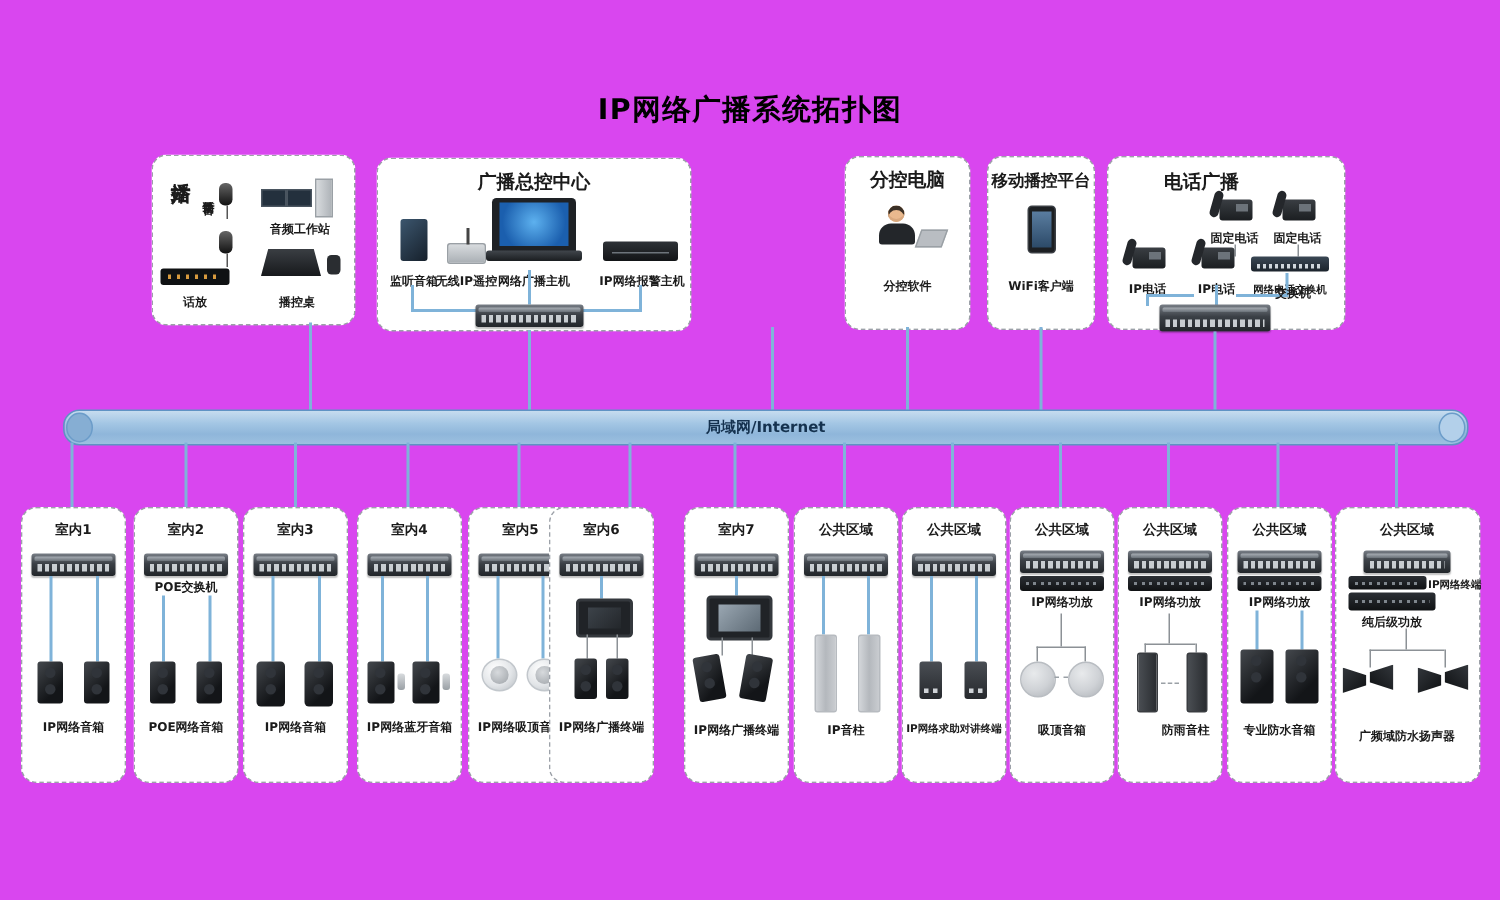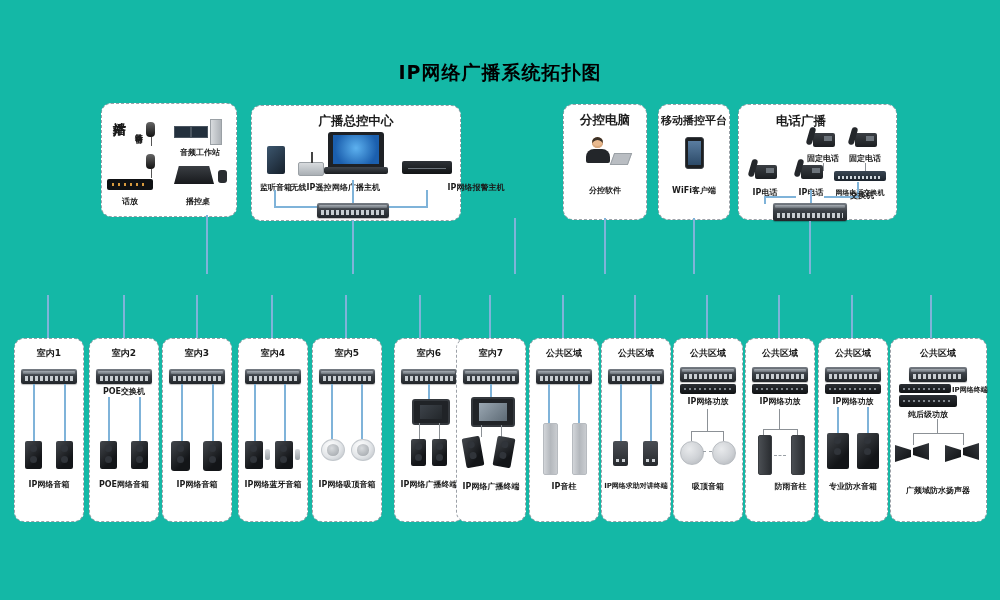--- a/index.html
+++ b/index.html
@@ -1,16 +1,16 @@
 <!DOCTYPE html>
 <html><head>
 <meta charset="utf-8">
 <style>
   html,body{margin:0;padding:0;background:#fff;}
-  .canvas{position:relative;width:1000px;height:600px;background:#14b8a6;overflow:hidden;
+  .canvas{position:relative;width:1000px;height:600px;background:#d946ef;overflow:hidden;
           font-family:"DejaVu Sans",sans-serif;}
   .title{position:absolute;left:0;right:0;top:60px;margin:0;text-align:center;
          font-size:19px;font-weight:700;color:#000;letter-spacing:1px;}
   .dbox{position:absolute;border:1.6px dashed #9ca1a8;border-radius:10px;background:#fff;}
   .lbl{position:absolute;font-weight:700;color:#1b1b1b;text-align:center;
        white-space:nowrap;transform:translateX(-50%);}
   .bt{font-size:12.5px;} .bl{font-size:8px;} .gt{font-size:9px;} .gl{font-size:8px;} .t7{font-size:7px;}
   .lft{transform:none;text-align:left;}
   .vlbl{position:absolute;writing-mode:vertical-rl;text-orientation:upright;
         font-weight:700;color:#1b1b1b;}
@@ -122,21 +122,21 @@
 
   <div class="dbox" style="left:251px;top:105px;width:208px;height:114px;">
     <div class="lbl bt" style="left:104px;top:7px;">广播总控中心</div>
     <div class="monspk" style="left:15px;top:40px;width:18px;height:28px;"></div>
     <div class="lbl bl" style="left:24px;top:76px;">监听音箱</div>
     <div class="rem" style="left:46px;top:56px;width:24px;height:12px;"></div>
     <div class="lbl bl" style="left:59px;top:76px;">无线IP遥控</div>
     <div class="host" style="left:76px;top:26px;width:56px;height:42px;"></div>
     <div class="lbl bl" style="left:104px;top:76px;">网络广播主机</div>
     <div class="alarm" style="left:150px;top:55px;width:50px;height:13px;"></div>
-    <div class="lbl bl" style="left:176px;top:76px;margin-left:48px;">IP网络报警主机</div>
+    <div class="lbl bl" style="left:176px;top:76px;">IP网络报警主机</div>
   </div>
   <div class="vline" style="left:274px;top:190px;height:16px;"></div>
   <div class="hline" style="left:274px;top:206px;width:56px;"></div>
   <div class="vline" style="left:352px;top:180px;height:23px;"></div>
   <div class="vline" style="left:426px;top:190px;height:16px;"></div>
   <div class="hline" style="left:386px;top:206px;width:42px;"></div>
   <div class="sw" style="left:317px;top:203px;width:72px;"></div>
 
 
   <div class="dbox" style="left:658px;top:104px;width:70px;height:114px;">
@@ -176,20 +176,23 @@
   <div class="lbl bl" style="left:862px;top:190px;">交换机</div>
   <div class="sw" style="left:773px;top:203px;width:74px;height:18px;"></div>
 
   <div class="vline" style="left:206px;top:215px;height:59px;"></div>
   <div class="vline" style="left:352px;top:220px;height:54px;"></div>
   <div class="vline" style="left:514px;top:218px;height:56px;"></div>
   <div class="vline" style="left:604px;top:218px;height:56px;"></div>
   <div class="vline" style="left:693px;top:218px;height:56px;"></div>
   <div class="vline" style="left:809px;top:221px;height:53px;"></div>
 
+  <div class="pipe">
+    <span class="pipelbl">局域网/Internet</span>
+  </div>
 
   <div class="vline" style="left:47px;top:295px;height:43px;"></div>
   <div class="vline" style="left:123px;top:295px;height:43px;"></div>
   <div class="vline" style="left:196px;top:295px;height:43px;"></div>
   <div class="vline" style="left:271px;top:295px;height:43px;"></div>
   <div class="vline" style="left:345px;top:295px;height:43px;"></div>
   <div class="vline" style="left:419px;top:295px;height:43px;"></div>
   <div class="vline" style="left:489px;top:295px;height:43px;"></div>
   <div class="vline" style="left:562px;top:295px;height:43px;"></div>
   <div class="vline" style="left:634px;top:295px;height:43px;"></div>
@@ -244,21 +247,21 @@
   <div class="dbox" style="left:312px;top:338px;width:68px;height:182px;">
     <div class="lbl gt" style="left:34px;top:8px;">室内5</div>
     <div class="sw" style="left:6px;top:30px;width:56px;"></div>
     <div class="vline" style="left:18px;top:45px;height:55px;"></div>
     <div class="vline" style="left:48px;top:45px;height:55px;"></div>
     <div class="ceil" style="left:8px;top:100px;width:22px;height:20px;"></div>
     <div class="ceil" style="left:38px;top:100px;width:22px;height:20px;"></div>
     <div class="lbl gl" style="left:34px;top:140px;">IP网络吸顶音箱</div>
   </div>
 
-  <div class="dbox" style="left:394px;top:338px;width:68px;height:182px;">
+  <div class="dbox" style="left:366px;top:338px;width:68px;height:182px;">
     <div class="lbl gt" style="left:34px;top:8px;">室内6</div>
     <div class="sw" style="left:6px;top:30px;width:56px;"></div>
     <div class="vline" style="left:33px;top:45px;height:15px;"></div>
     <div class="term" style="left:17px;top:60px;width:34px;height:22px;"></div>
     <div class="gv" style="left:24px;top:84px;height:16px;"></div>
     <div class="gv" style="left:44px;top:84px;height:16px;"></div>
     <div class="spk" style="left:16px;top:100px;width:15px;height:27px;"></div>
     <div class="spk" style="left:37px;top:100px;width:15px;height:27px;"></div>
     <div class="lbl gl" style="left:34px;top:140px;">IP网络广播终端</div>
   </div>

